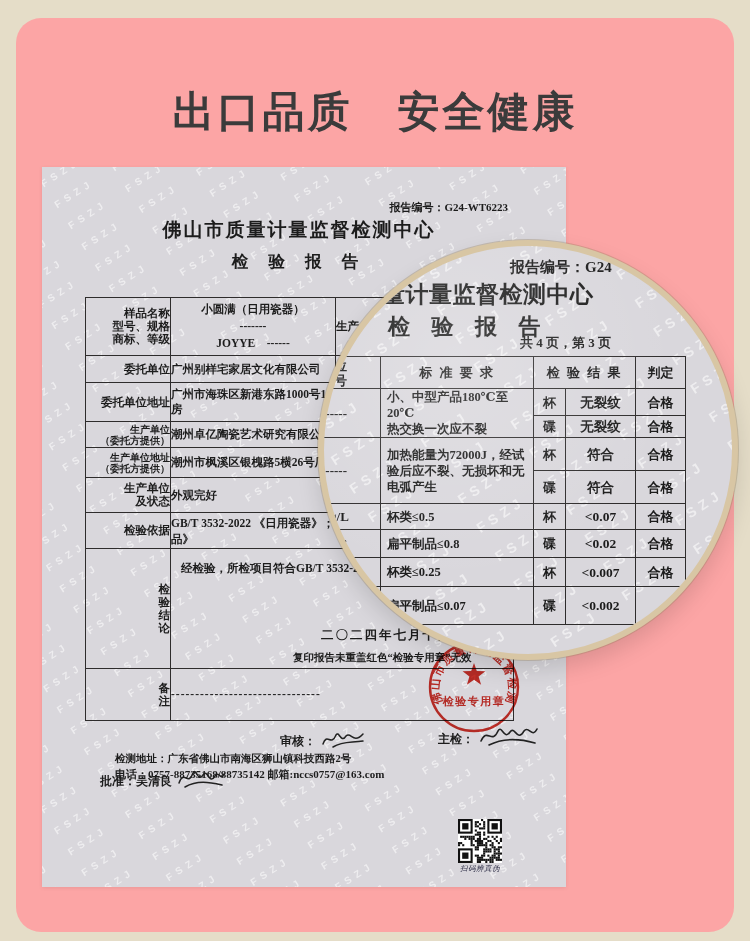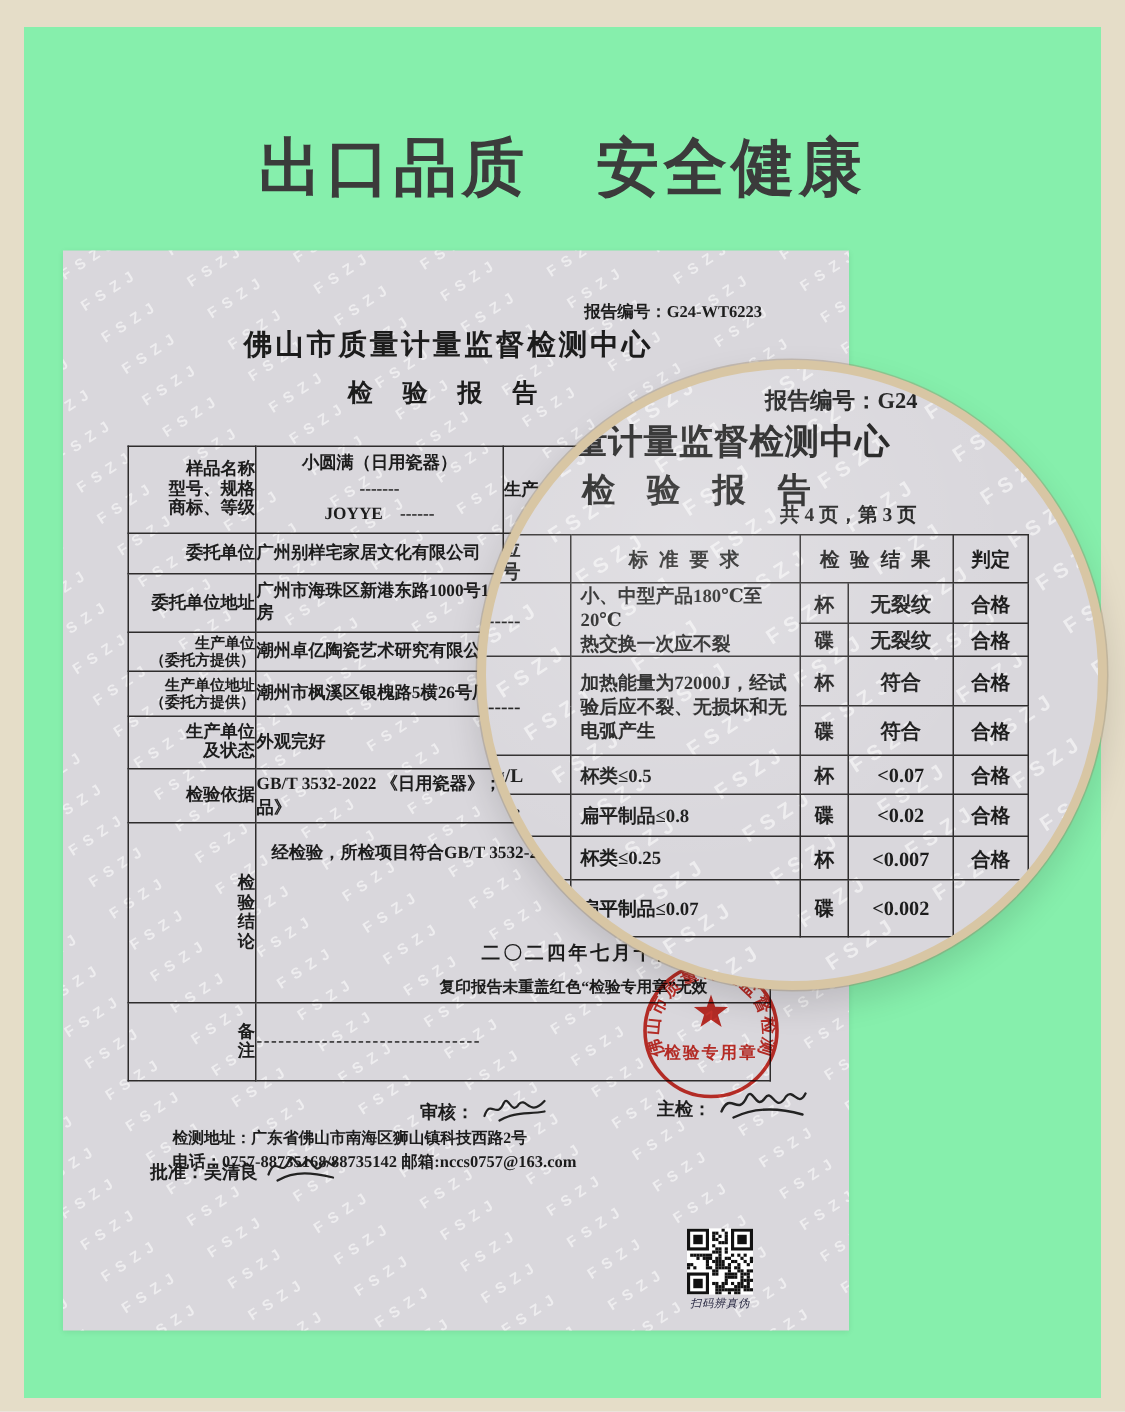--- a/index.html
+++ b/index.html
@@ -1,19 +1,19 @@
 <!DOCTYPE html>
 <html lang="zh"><head>
 <meta charset="utf-8">
 <style>
   html,body{margin:0;padding:0;}
   body{width:750px;height:941px;overflow:hidden;background:#e5ddc8;
        font-family:"Liberation Sans","DejaVu Sans",sans-serif;}
   .stage{position:relative;width:750px;height:941px;}
-  .panel{position:absolute;left:16px;top:18px;width:718px;height:914px;background:#86efac;}
+  .panel{position:absolute;left:16px;top:18px;width:718px;height:914px;background:#fca5a5;border-radius:25px;}
   .big-title{position:absolute;left:0;top:66px;width:718px;text-align:center;
        font-size:42px;font-weight:800;color:#3b3b3b;letter-spacing:3px;}
   
   .paper{position:absolute;left:26px;top:149px;width:524px;height:720px;background:#d9d7dc;
        font-family:"Liberation Serif","DejaVu Serif",serif;color:#1c1c1c;overflow:hidden;
        box-shadow:0 1px 4px rgba(0,0,0,.08);}
   .wm{position:absolute;left:-30%;top:-30%;width:170%;height:170%;transform:rotate(-33deg);
        color:rgba(255,255,255,.55);font-size:10px;line-height:25px;letter-spacing:5px;
        word-spacing:16px;overflow:hidden;pointer-events:none;font-weight:bold;
        font-family:"Liberation Sans",sans-serif;}

